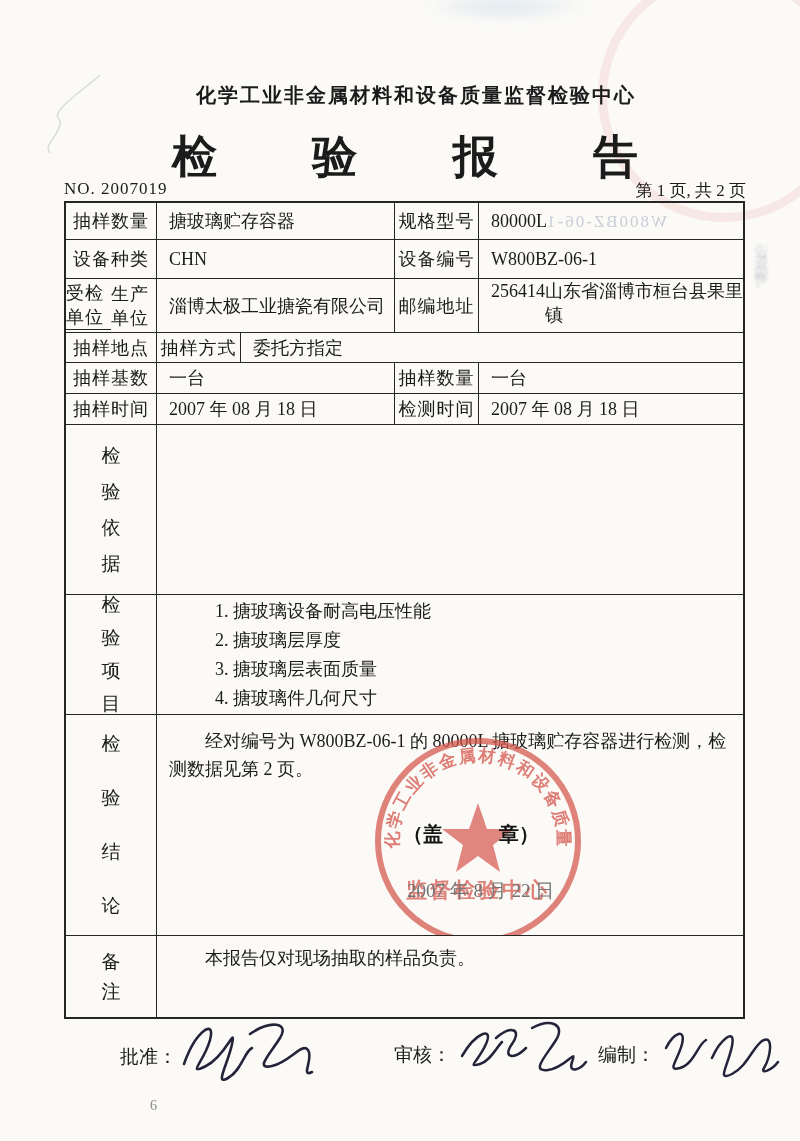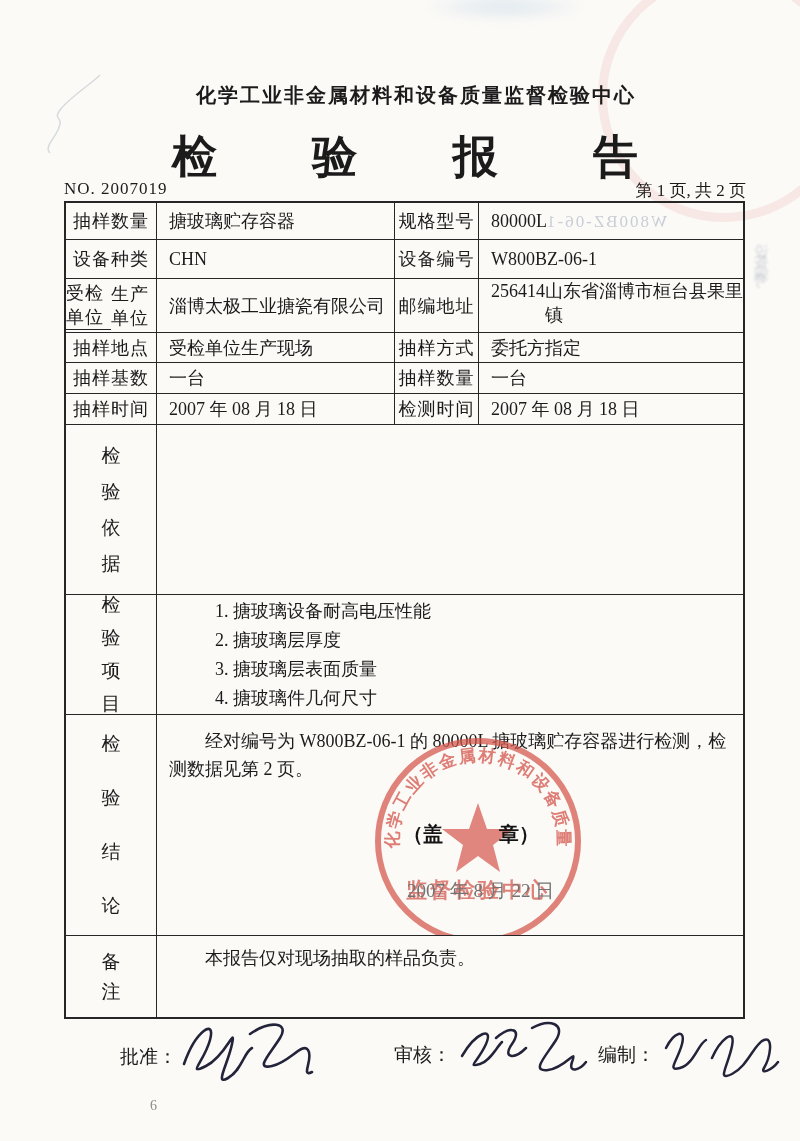--- a/index.html
+++ b/index.html
@@ -117,21 +117,20 @@
       <div class="cell val val1">淄博太极工业搪瓷有限公司</div>
       <div class="cell lab lab2">邮编地址</div>
       <div class="cell val val2 two-line last">
         <div>256414</div>
         <div>山东省淄博市桓台县果里镇</div>
       </div>
     </div>
 
     <div class="t-row" style="height:30px">
       <div class="cell lab">抽样地点</div>
-      <div class="cell val val1">受检单位生产现场</div>
       <div class="cell lab lab2">抽样方式</div>
       <div class="cell val val2 last">委托方指定</div>
     </div>
 
     <div class="t-row" style="height:31px">
       <div class="cell lab">抽样基数</div>
       <div class="cell val val1">一台</div>
       <div class="cell lab lab2">抽样数量</div>
       <div class="cell val val2 last">一台</div>
     </div>

